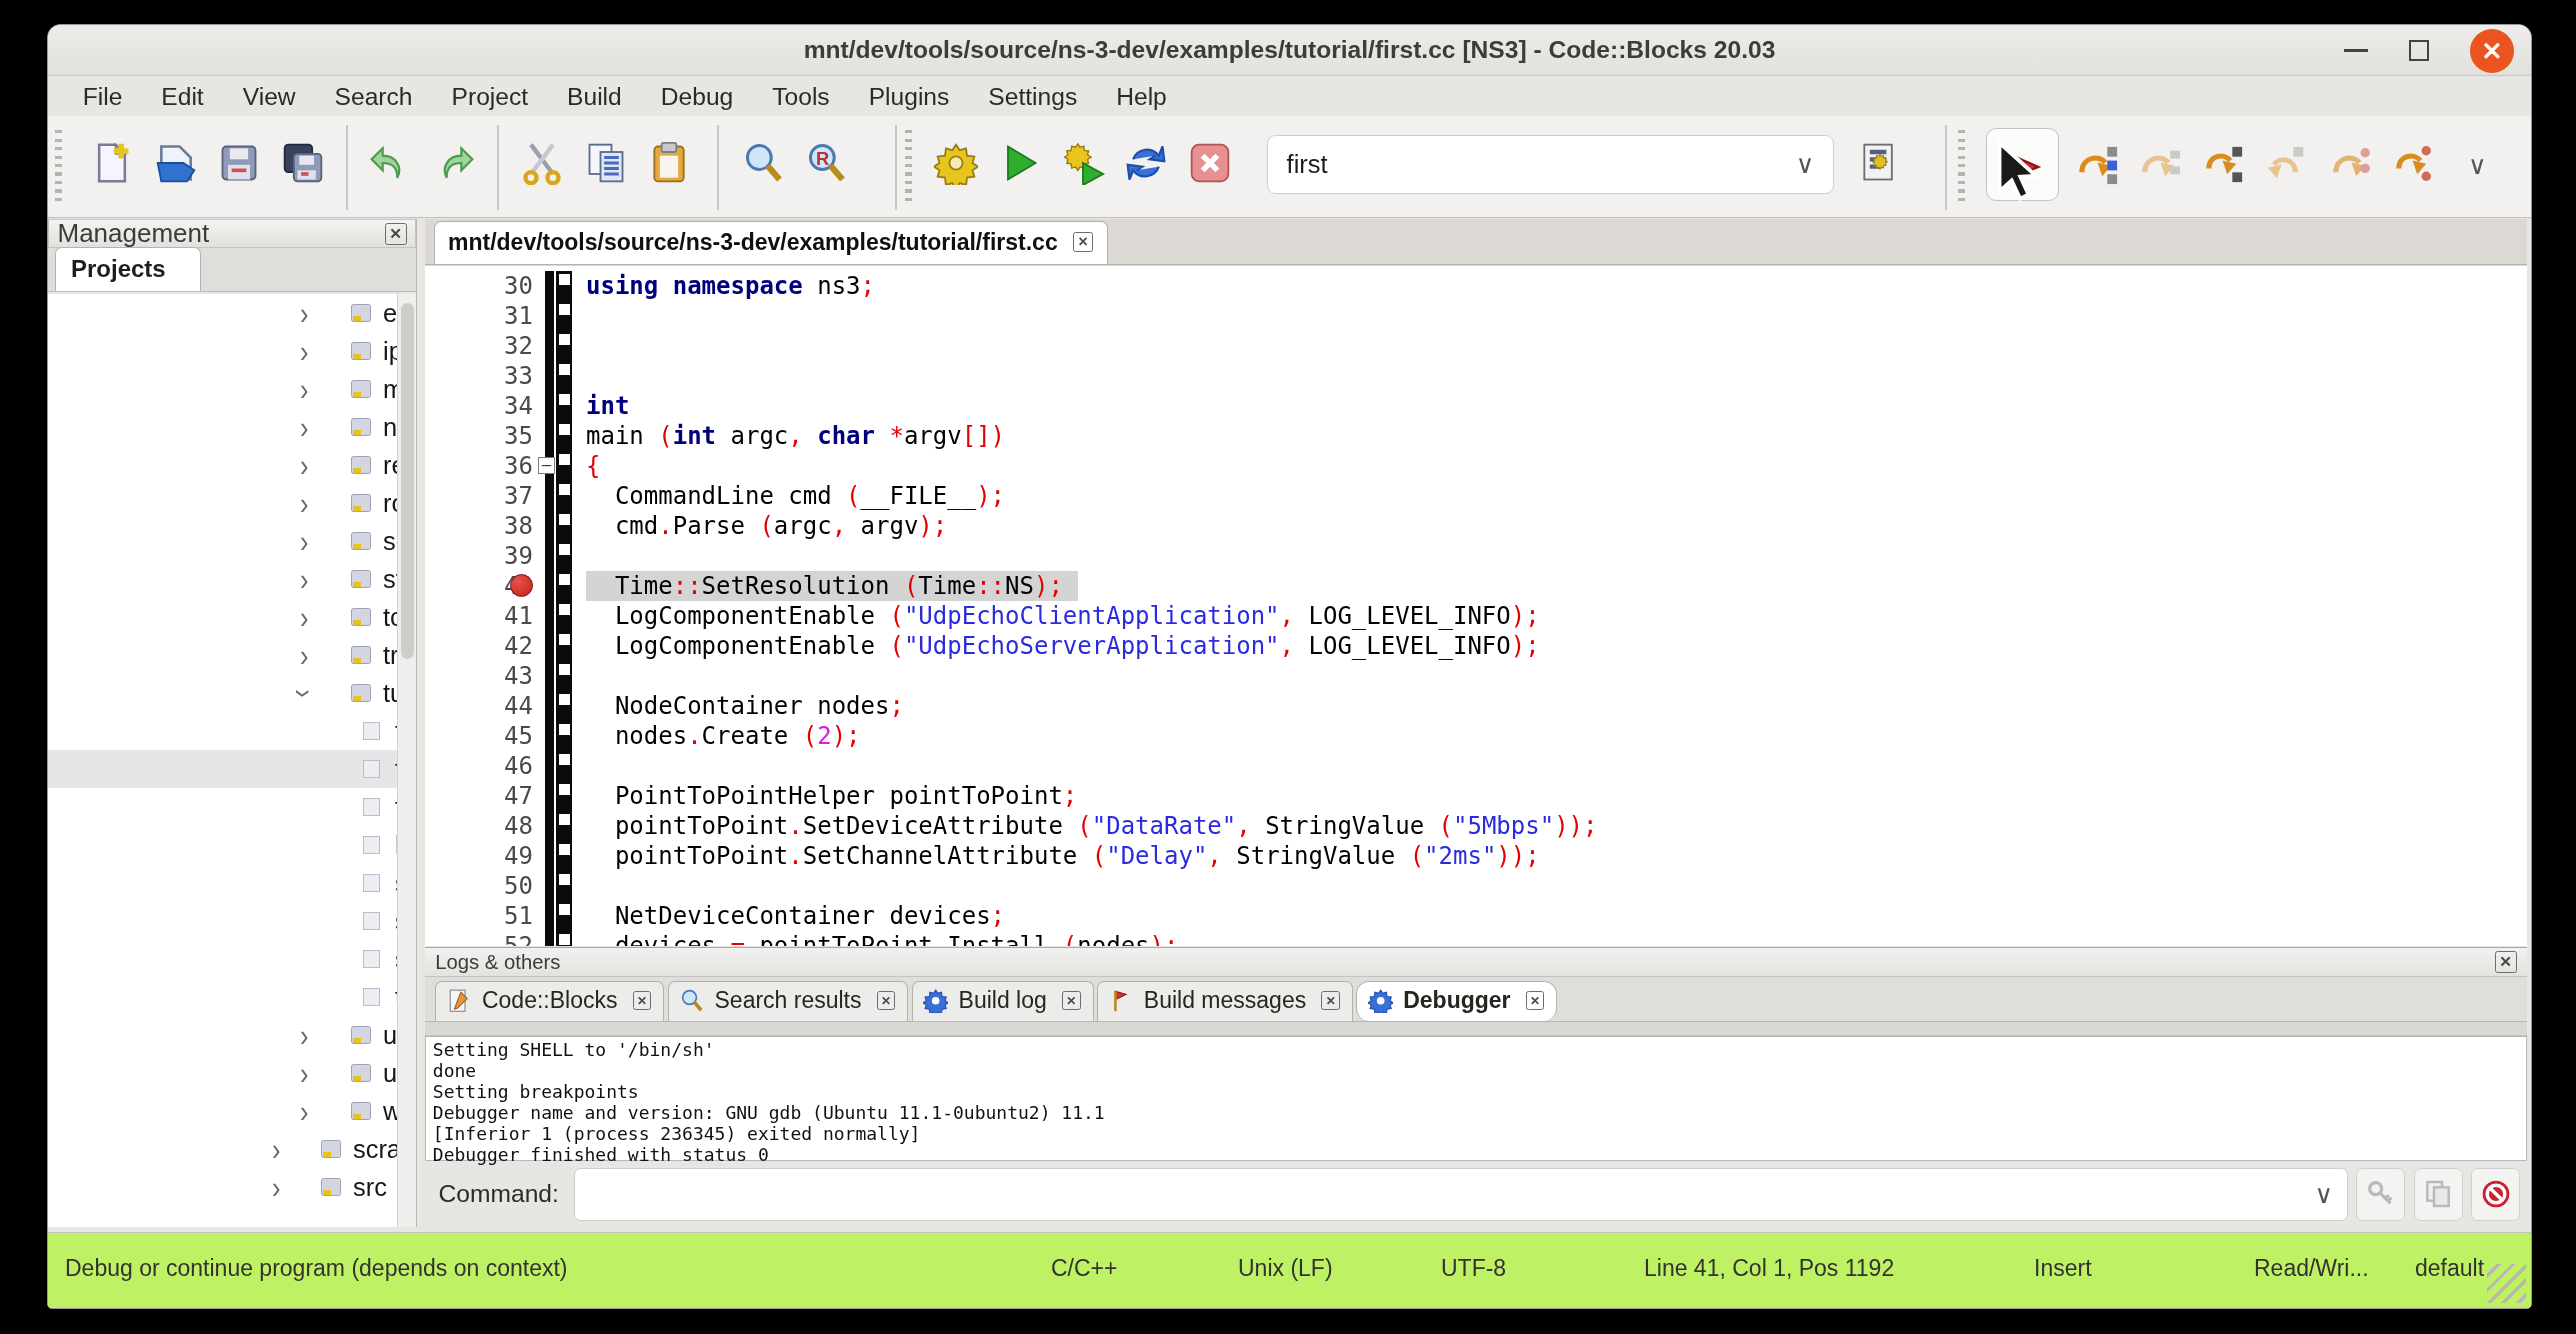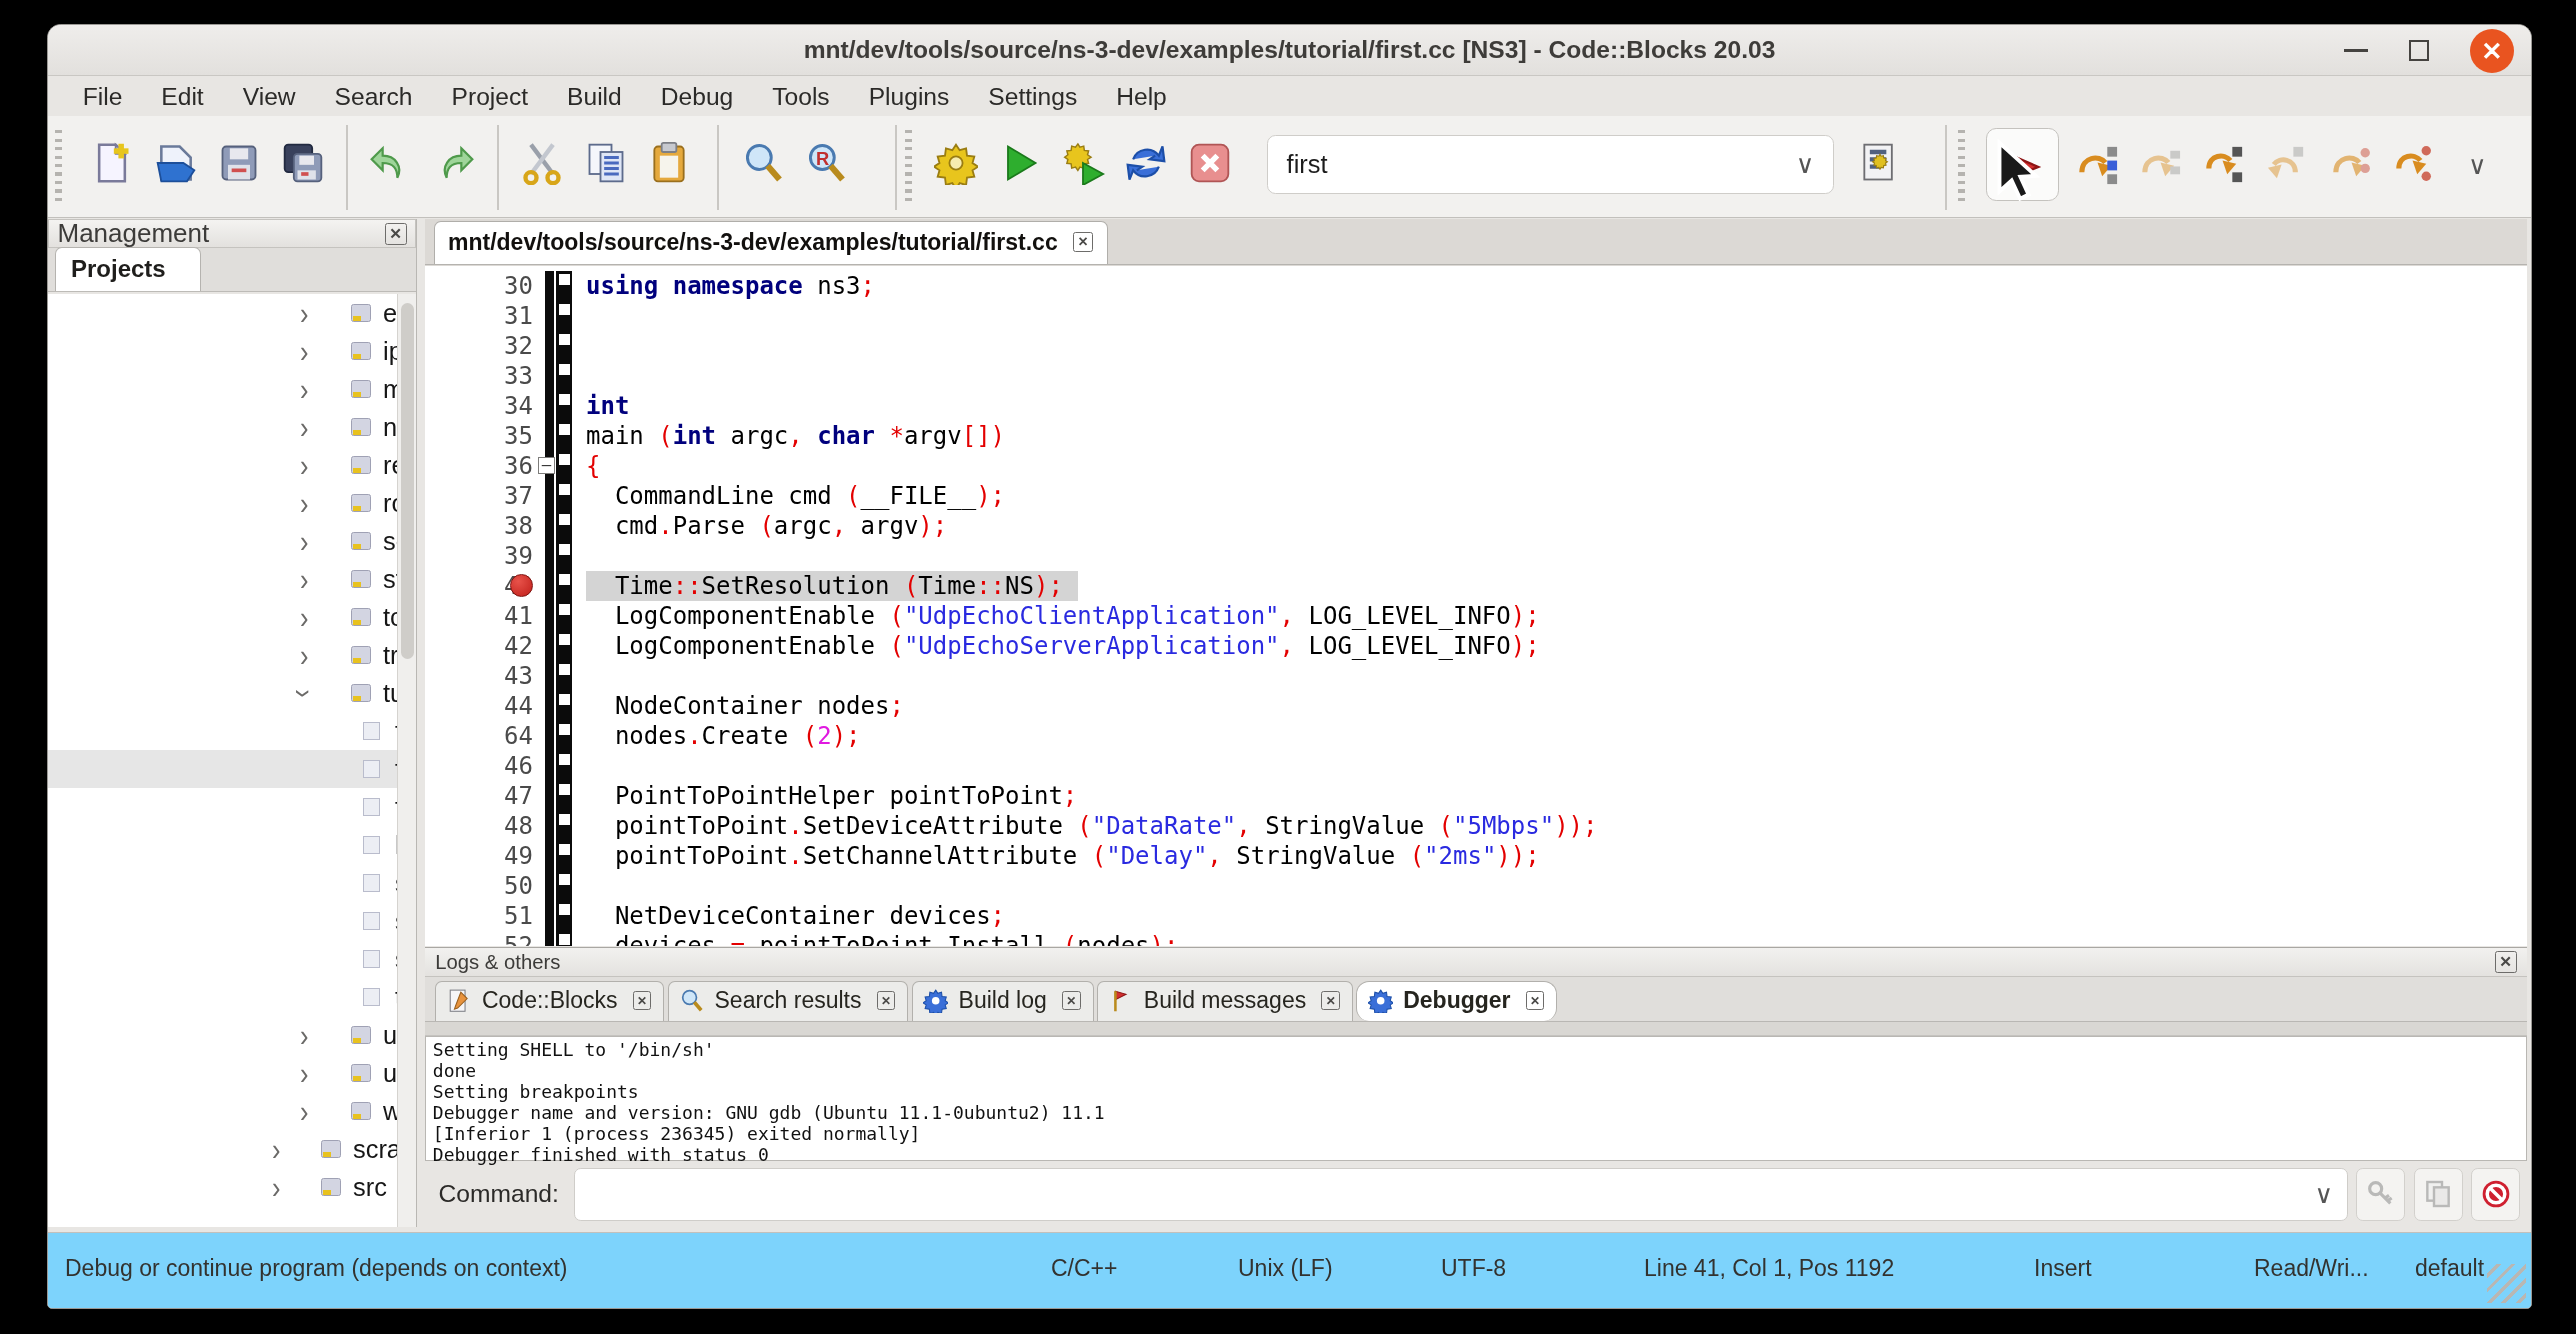--- a/index.html
+++ b/index.html
@@ -96,21 +96,21 @@
   .log-out { height:125px; background:#fff; border:0.8px solid #b9b7b3; font-family:"DejaVu Sans Mono", monospace;
              font-size:18px; line-height:21px; color:#111; padding:1.7px 6.8px; }
   .cmd-row { height:66px; display:flex; align-items:center; padding:0 6.8px; gap:8.5px; }
   .cmd-row .lbl { font-size:24.6px; color:#2b2a28; padding:0 6.8px; }
   .cmd-combo { flex:1; height:53px; background:#fff; border:1.7px solid #cfcdc9; border-radius:6.8px;
                display:flex; align-items:center; justify-content:flex-end; padding:0 13.5px; }
   .cmd-btn { width:49px; height:53px; border:1.7px solid #d2d0cc; border-radius:6.8px; background:#f4f3f1;
              display:flex; align-items:center; justify-content:center; }
   .cmd-btn svg { width:32px; height:32px; }
   
-  .statusbar { position:absolute; left:0; right:0; bottom:0; height:76px; background:#7dd3fc; border-top:0.8px solid #c2c0bc; }
+  .statusbar { position:absolute; left:0; right:0; bottom:0; height:76px; background:#bef264; border-top:0.8px solid #c2c0bc; }
   .st { position:absolute; top:22px; font-size:23px; color:#33322f; white-space:nowrap; }
   .grip-corner { position:absolute; right:5.1px; bottom:5.1px; width:39px; height:39px;
     background:repeating-linear-gradient(135deg, transparent 0 6.8px, #b9b7b3 6.8px 10.2px); }
 </style>
 </head>
 <body>
 
 <div class="window">
 
   <div class="titlebar">
@@ -463,21 +463,21 @@
         <div class="cl"><span class="num">35</span><span class="marg"></span><span class="txt"><span class="pl">main </span><span class="sym">(</span><span class="kw">int</span><span class="pl"> argc</span><span class="sym">,</span><span class="pl"> </span><span class="kw">char</span><span class="pl"> </span><span class="sym">*</span><span class="pl">argv</span><span class="sym">[])</span></span></div>
         <div class="cl"><span class="num">36</span><span class="marg"></span><span class="foldbox">–</span><span class="txt"><span class="sym">{</span></span></div>
         <div class="cl"><span class="num">37</span><span class="marg"></span><span class="txt"><span class="pl">  CommandLine cmd </span><span class="sym">(</span><span class="pl">__FILE__</span><span class="sym">);</span></span></div>
         <div class="cl"><span class="num">38</span><span class="marg"></span><span class="txt"><span class="pl">  cmd</span><span class="sym">.</span><span class="pl">Parse </span><span class="sym">(</span><span class="pl">argc</span><span class="sym">,</span><span class="pl"> argv</span><span class="sym">);</span></span></div>
         <div class="cl"><span class="num">39</span><span class="marg"></span><span class="txt"></span></div>
         <div class="cl"><span class="num">40</span><span class="marg"></span><span class="bp"></span><span class="txt hl"><span class="pl">  Time</span><span class="sym">::</span><span class="pl">SetResolution </span><span class="sym">(</span><span class="pl">Time</span><span class="sym">::</span><span class="pl">NS</span><span class="sym">);</span></span></div>
         <div class="cl"><span class="num">41</span><span class="marg"></span><span class="txt"><span class="pl">  LogComponentEnable </span><span class="sym">(</span><span class="str">"UdpEchoClientApplication"</span><span class="sym">,</span><span class="pl"> LOG_LEVEL_INFO</span><span class="sym">);</span></span></div>
         <div class="cl"><span class="num">42</span><span class="marg"></span><span class="txt"><span class="pl">  LogComponentEnable </span><span class="sym">(</span><span class="str">"UdpEchoServerApplication"</span><span class="sym">,</span><span class="pl"> LOG_LEVEL_INFO</span><span class="sym">);</span></span></div>
         <div class="cl"><span class="num">43</span><span class="marg"></span><span class="txt"></span></div>
         <div class="cl"><span class="num">44</span><span class="marg"></span><span class="txt"><span class="pl">  NodeContainer nodes</span><span class="sym">;</span></span></div>
-        <div class="cl"><span class="num">64</span><span class="marg"></span><span class="txt"><span class="pl">  nodes</span><span class="sym">.</span><span class="pl">Create </span><span class="sym">(</span><span class="num-lit">2</span><span class="sym">);</span></span></div>
+        <div class="cl"><span class="num">45</span><span class="marg"></span><span class="txt"><span class="pl">  nodes</span><span class="sym">.</span><span class="pl">Create </span><span class="sym">(</span><span class="num-lit">2</span><span class="sym">);</span></span></div>
         <div class="cl"><span class="num">46</span><span class="marg"></span><span class="txt"></span></div>
         <div class="cl"><span class="num">47</span><span class="marg"></span><span class="txt"><span class="pl">  PointToPointHelper pointToPoint</span><span class="sym">;</span></span></div>
         <div class="cl"><span class="num">48</span><span class="marg"></span><span class="txt"><span class="pl">  pointToPoint</span><span class="sym">.</span><span class="pl">SetDeviceAttribute </span><span class="sym">(</span><span class="str">"DataRate"</span><span class="sym">,</span><span class="pl"> StringValue </span><span class="sym">(</span><span class="str">"5Mbps"</span><span class="sym">));</span></span></div>
         <div class="cl"><span class="num">49</span><span class="marg"></span><span class="txt"><span class="pl">  pointToPoint</span><span class="sym">.</span><span class="pl">SetChannelAttribute </span><span class="sym">(</span><span class="str">"Delay"</span><span class="sym">,</span><span class="pl"> StringValue </span><span class="sym">(</span><span class="str">"2ms"</span><span class="sym">));</span></span></div>
         <div class="cl"><span class="num">50</span><span class="marg"></span><span class="txt"></span></div>
         <div class="cl"><span class="num">51</span><span class="marg"></span><span class="txt"><span class="pl">  NetDeviceContainer devices</span><span class="sym">;</span></span></div>
         <div class="cl"><span class="num">52</span><span class="marg"></span><span class="txt"><span class="pl">  devices </span><span class="sym">=</span><span class="pl"> pointToPoint</span><span class="sym">.</span><span class="pl">Install </span><span class="sym">(</span><span class="pl">nodes</span><span class="sym">);</span></span></div>
       </div>
   </div>
 

